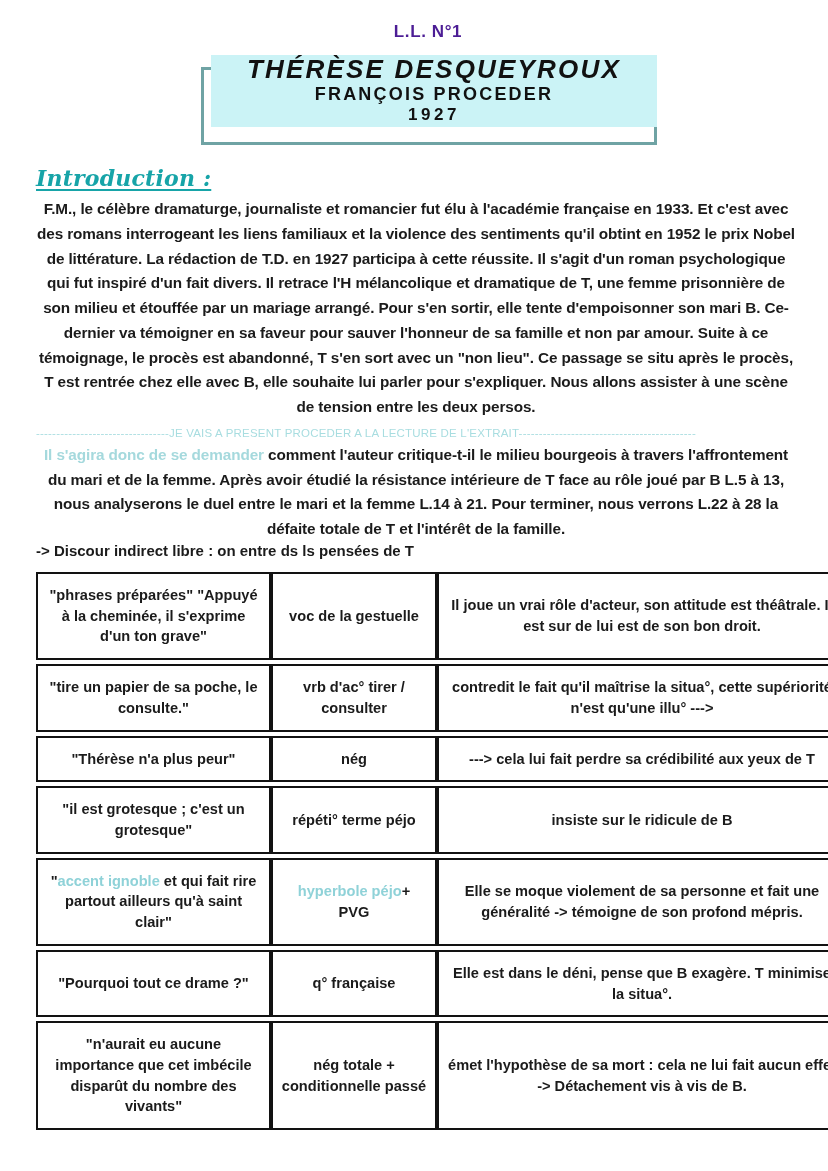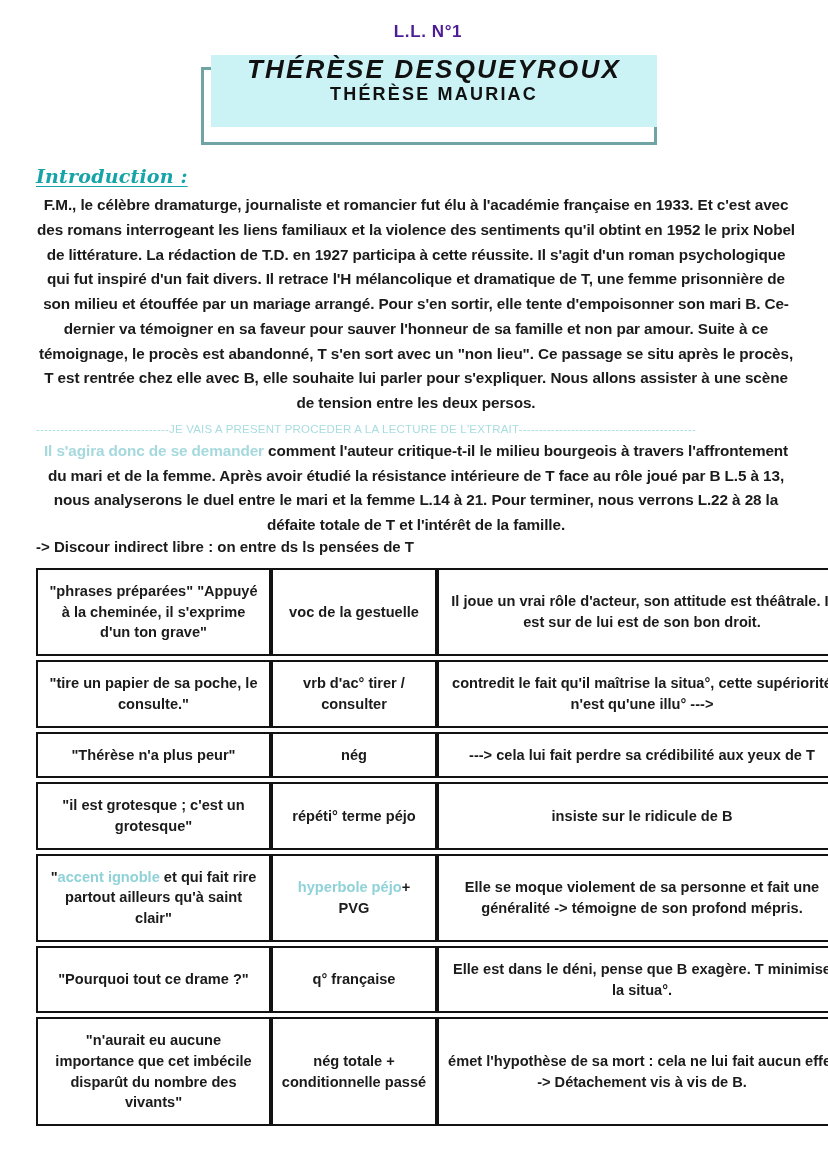--- a/index.html
+++ b/index.html
@@ -90,21 +90,21 @@
   .content {
     padding: 0 32px 0 36px;
     box-sizing: border-box;
   }
 
   .heading-script {
     color: #17a4a8;
     font-family: "DejaVu Serif", serif;
     font-style: italic;
     font-weight: bold;
-    font-size: 19px;
+    font-size: 22px;
     text-decoration: underline;
     text-underline-offset: 3px;
     margin: 0 0 6px 0;
     letter-spacing: 0.2px;
   }
   #intro-heading { margin-top: 26px; }
 
   p.body-text {
     margin: 0;
     font-size: 15.3px;
@@ -172,21 +172,22 @@
 <body>
 
 <div class="page">
 
   <div class="header-wrap">
     <div class="ll-num">L.L. N°1</div>
     <div class="title-block">
       <div class="title-frame"></div>
       <div class="title-box">
         <div class="title-main">THÉRÈSE DESQUEYROUX</div>
-        <div class="title-author">THÉRÈSE MAURIAC</div>
+        <div class="title-author">FRANÇOIS PROCEDER</div>
+        <div class="title-year">1927</div>
       </div>
     </div>
   </div>
 
   <div class="content">
 
     <div id="intro-heading" class="heading-script">Introduction :</div>
 
     <p class="body-text">F.M., le célèbre dramaturge, journaliste et romancier fut élu à l'académie française en 1933. Et c'est avec des romans interrogeant les liens familiaux et la violence des sentiments qu'il obtint en 1952 le prix Nobel de littérature. La rédaction de T.D. en 1927 participa à cette réussite. Il s'agit d'un  roman psychologique qui fut inspiré d'un fait divers. Il retrace l'H mélancolique et dramatique de T, une femme prisonnière de son milieu et étouffée par un mariage arrangé. Pour s'en sortir, elle tente d'empoisonner son mari B. Ce-dernier va témoigner en sa faveur pour sauver l'honneur de sa famille et non par amour. Suite à ce témoignage, le procès est abandonné, T s'en sort avec un "non lieu". Ce passage se situ après le procès, T est rentrée chez elle avec B, elle souhaite lui parler pour s'expliquer. Nous allons assister à une scène de tension entre les deux persos.</p>
 

